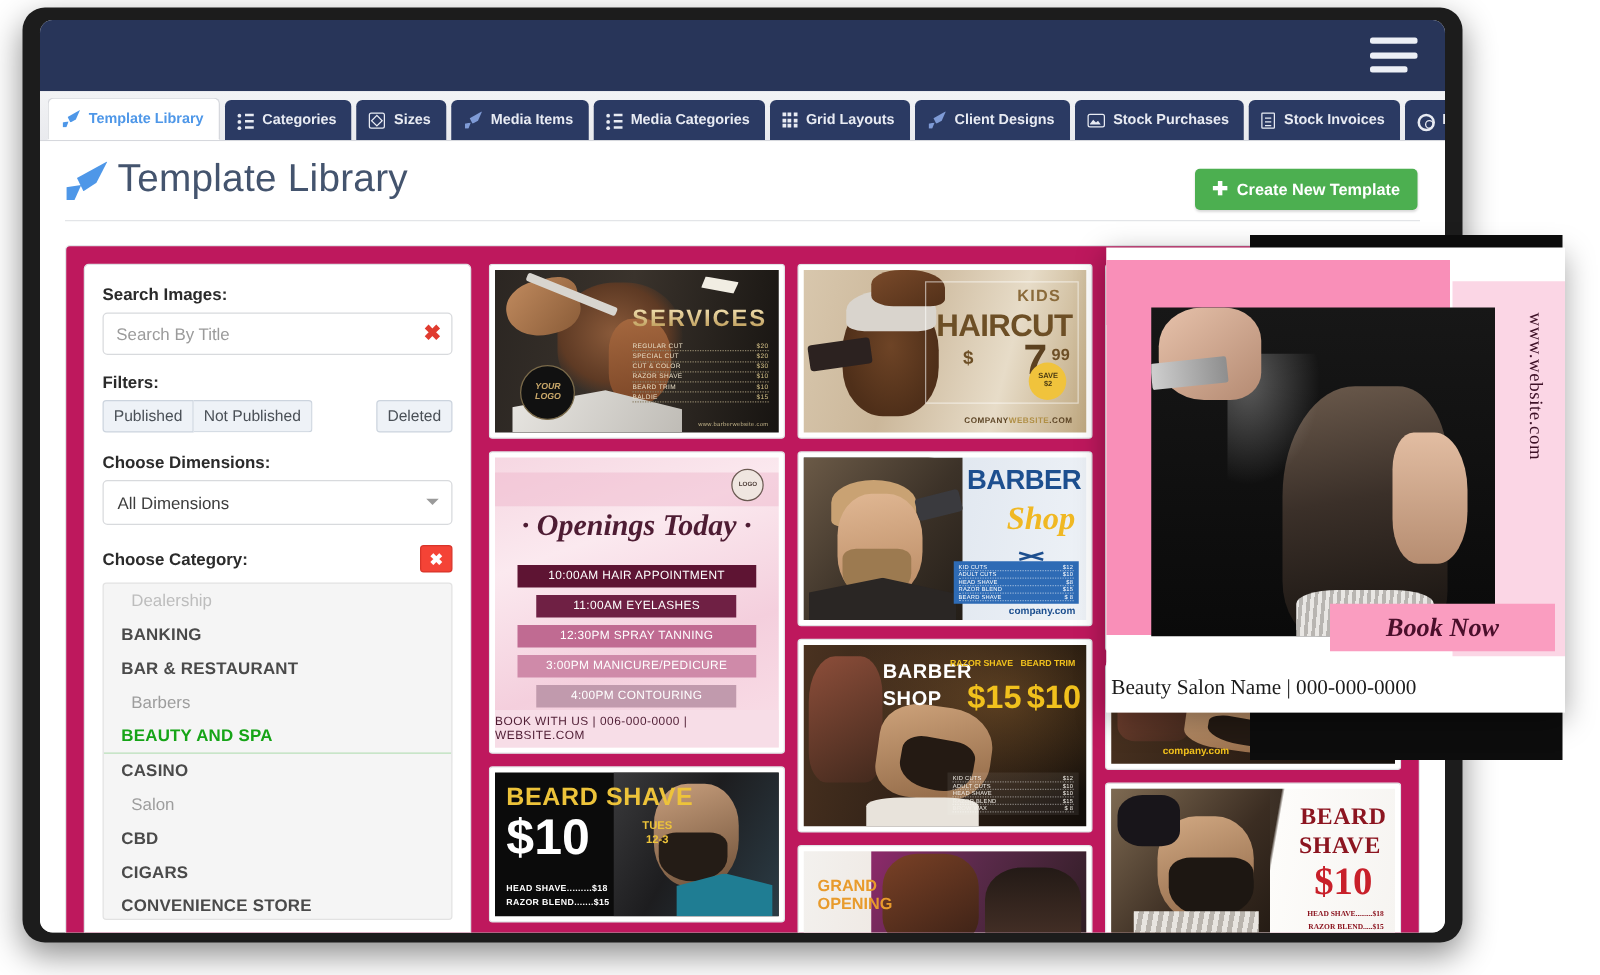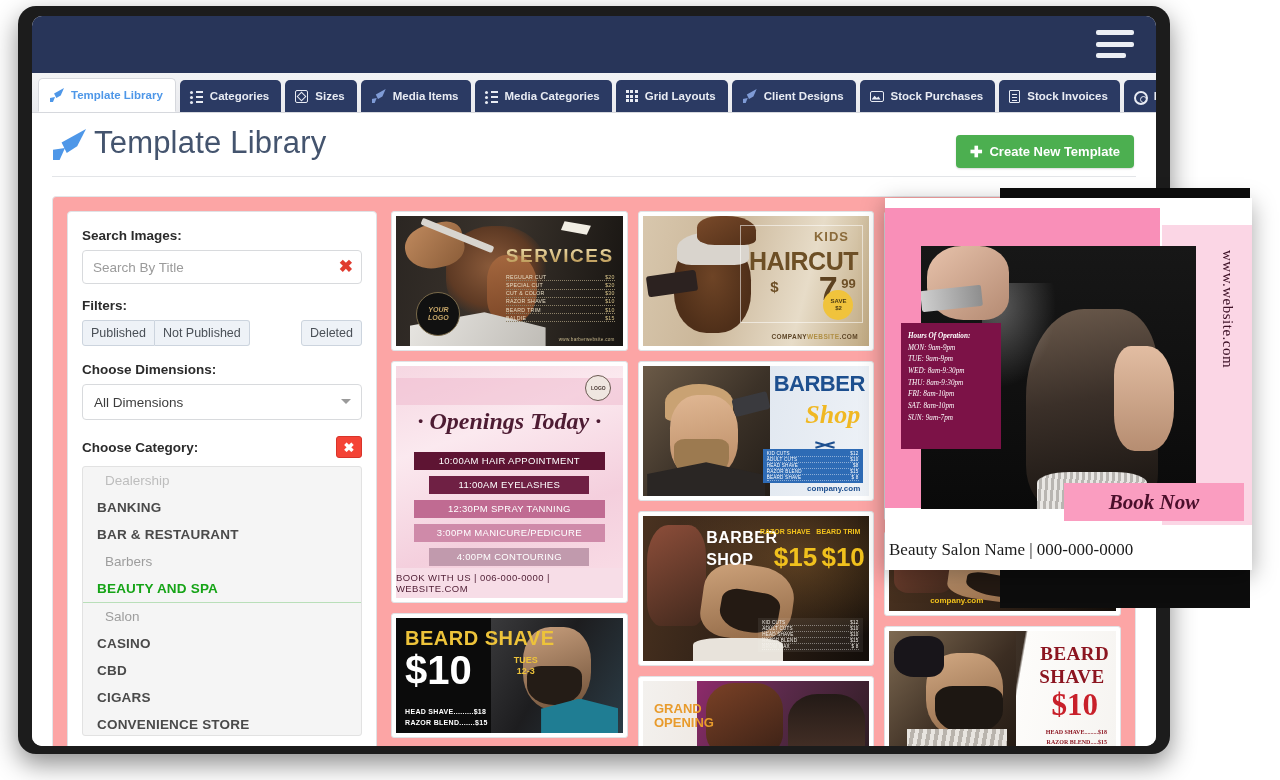--- a/index.html
+++ b/index.html
@@ -150,21 +150,21 @@
 
   
   .content {
     position:absolute; left: 0; top: 164px; width: 1124px; height: 566px;
     background:#ffffff;
     padding: 16px 20px 0 20px;
   }
   .panel {
     position:relative;
     width: 1084px; height: 560px;
-    background:#fca5a5;
+    background:#be185d;
     border:1px solid #e4e6e9;
     border-radius:4px;
     display:flex;
     padding: 14px;
     gap: 14px;
     overflow:hidden;
   }
 
   
   .sidebar {
@@ -631,22 +631,22 @@
               <div class="lbl">Choose Category:</div>
               <div class="btn-red">✖</div>
             </div>
 
             <div class="cat-list">
               <div class="cat-item sub faded">Dealership</div>
               <div class="cat-item top">BANKING</div>
               <div class="cat-item top">BAR &amp; RESTAURANT</div>
               <div class="cat-item sub">Barbers</div>
               <div class="cat-item top selected">BEAUTY AND SPA</div>
+              <div class="cat-item top">CASINO</div>
               <div class="cat-item sub">Salon</div>
-              <div class="cat-item top">CASINO</div>
               <div class="cat-item top">CBD</div>
               <div class="cat-item top">CIGARS</div>
               <div class="cat-item top">CONVENIENCE STORE</div>
 
             </div>
           </div>
 
           <div class="grid">
 
             <div class="col">
@@ -901,30 +901,20 @@
     <div class="ov-pinkTop"></div>
     <div class="ov-pinkR"></div>
     <div class="ov-photo">
       <div class="ov-hairmass"></div>
       <div class="ov-face"></div>
       <div class="ov-mist"></div>
       <div class="ov-hand"></div>
       <div class="ov-can"></div>
       <div class="ov-shirt"></div>
     </div>
-    <div class="ov-hours">
-      <div class="hl title">Hours Of Operation:</div>
-      <div class="hl">MON: 9am-9pm</div>
-      <div class="hl">TUE: 9am-9pm</div>
-      <div class="hl">WED: 8am-9:30pm</div>
-      <div class="hl">THU: 8am-9:30pm</div>
-      <div class="hl">FRI: 8am-10pm</div>
-      <div class="hl">SAT: 8am-10pm</div>
-      <div class="hl">SUN: 9am-7pm</div>
-    </div>
     <div class="ov-url">www.website.com</div>
     <div class="ov-book">
       <span>Book Now</span>
     </div>
     <div class="ov-footer">
       <span>Beauty Salon Name | 000-000-0000</span>
     </div>
   </div>
 
 </div>

